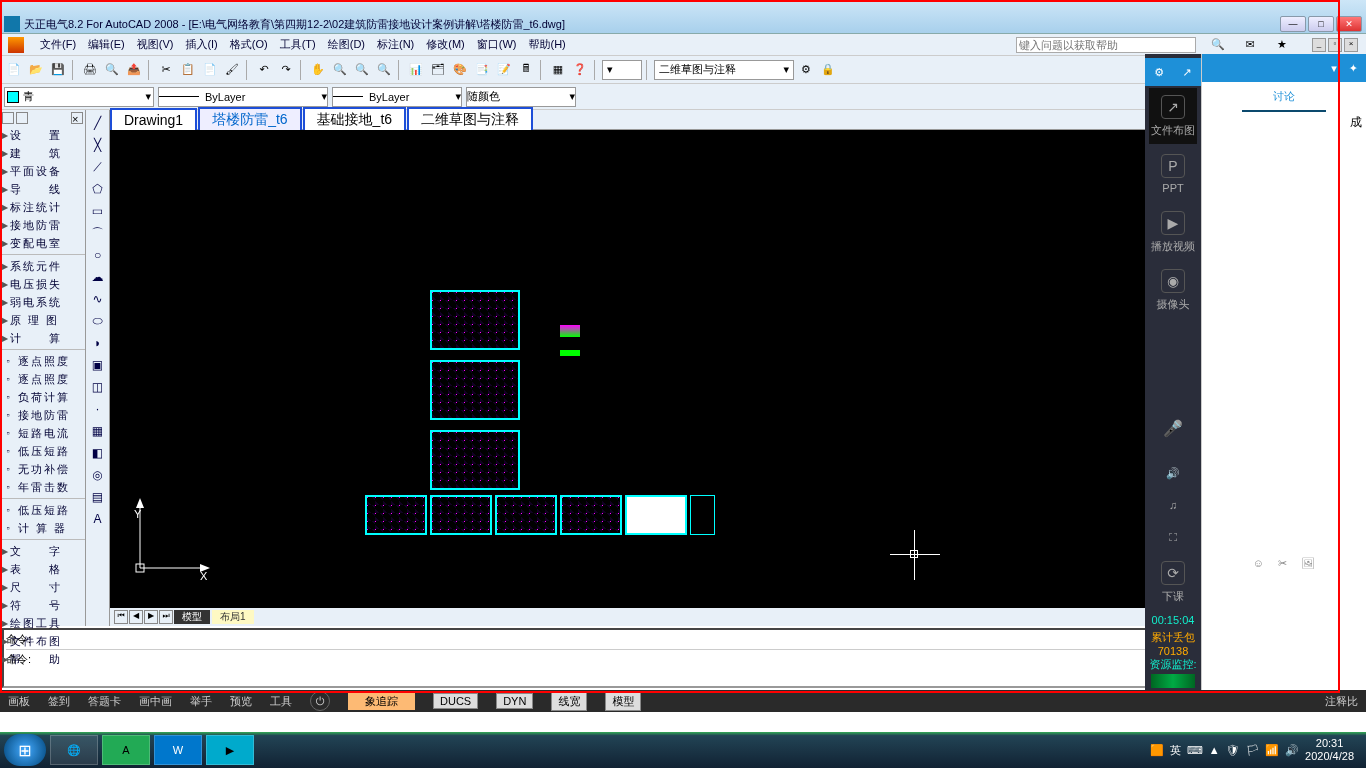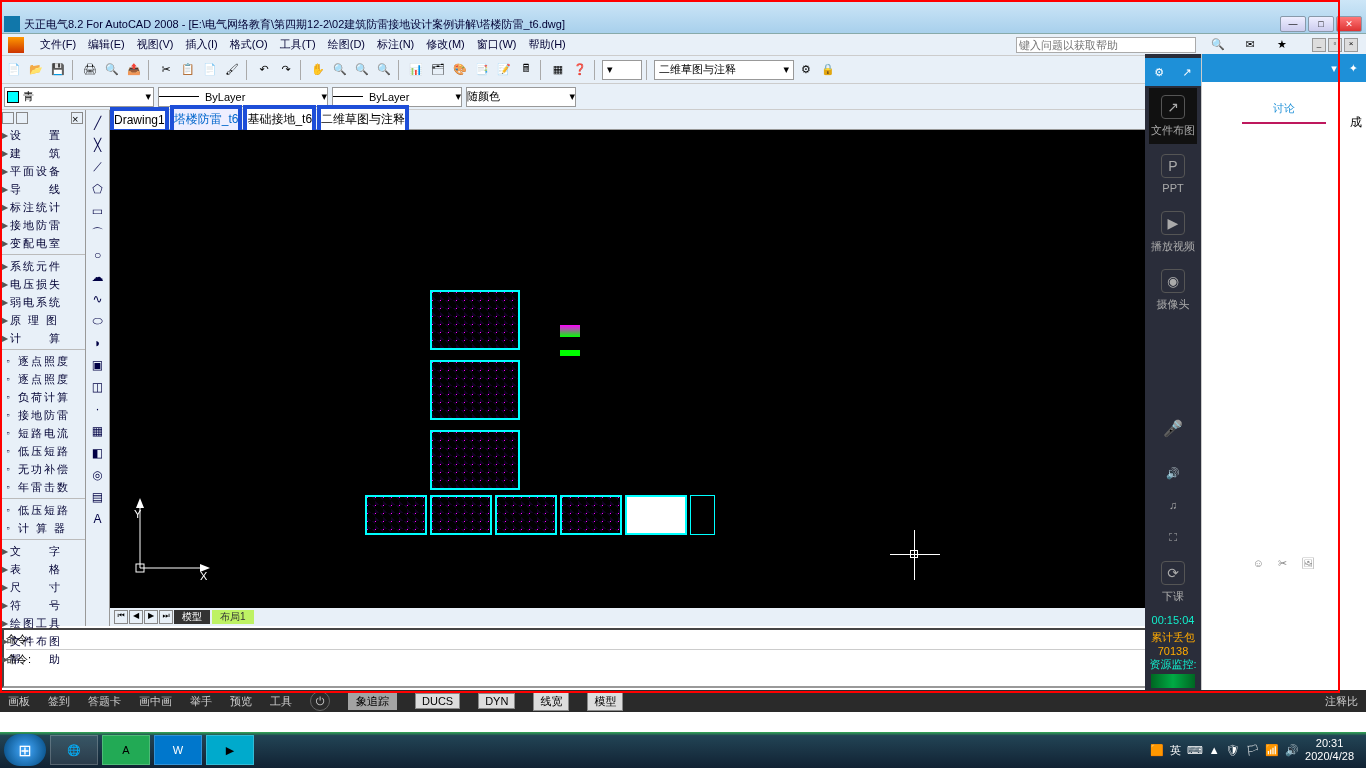--- a/index.html
+++ b/index.html
@@ -29,49 +29,49 @@
 .left-panel{width:86px;background:#e8f0f8;border-right:1px solid #999;display:flex;flex-direction:column}
 .lp-header{height:16px;display:flex;gap:2px;padding:2px}
 .lp-hbtn{width:12px;height:12px;border:1px solid #888}
 .lp-item{height:18px;display:flex;align-items:center;padding:0 2px;font-size:11px;letter-spacing:2px;color:#003}
 .lp-item .tri{width:8px;font-size:8px;color:#555}
 .lp-item .ico{width:14px;height:14px;margin-right:2px;display:flex;align-items:center;justify-content:center;font-size:9px}
 .drawtools{width:24px;background:#e8f0f8;border-right:1px solid #999;display:flex;flex-direction:column;padding-top:2px}
 .dt-btn{width:20px;height:20px;margin:1px auto;display:flex;align-items:center;justify-content:center;font-size:12px;color:#004}
 .canvas-area{flex:1;display:flex;flex-direction:column;background:#000}
 .model-tabs{height:20px;background:#e8f0f8;display:flex;align-items:center;border-bottom:1px solid #999}
-.mtab{padding:2px 0;background:#fff;border:4px solid #1d4ed8;margin-right:1px;font-size:12px}
+.mtab{padding:2px 12px;background:#fff;border:2px solid #1d4ed8;margin-right:1px;font-size:14px}
 .mtab.active{color:#06c;background:#eef}
 .canvas{flex:1;background:#000;position:relative}
 .dwg-box{position:absolute;border:2px solid #0ff}
 .dwg-content{width:100%;height:100%;background:linear-gradient(45deg,#102 25%,transparent 25%,transparent 75%,#102 75%),linear-gradient(135deg,#f0f 10%,transparent 10%);background-size:8px 8px}
 .ucs{position:absolute;left:20px;bottom:30px;color:#fff;font-size:11px}
 .ucs-y{position:absolute;left:4px;top:-70px}
 .ucs-x{position:absolute;left:70px;top:-8px}
 .crosshair{position:absolute;left:780px;top:400px;width:50px;height:50px}
 .crosshair::before{content:"";position:absolute;left:0;top:24px;width:50px;height:1px;background:#fff}
 .crosshair::after{content:"";position:absolute;left:24px;top:0;width:1px;height:50px;background:#fff}
 .crosshair .box{position:absolute;left:20px;top:20px;width:8px;height:8px;border:1px solid #fff}
 .layout-tabs{height:18px;background:#e8f0f8;display:flex;align-items:center;padding:0 4px}
 .lt-btn{width:14px;height:14px;border:1px solid #888;margin-right:1px;font-size:8px;text-align:center}
 .ltab{padding:0 8px;background:#333;color:#fff;font-size:10px;margin-right:2px}
-.ltab.inactive{background:#bef264;color:#333}
+.ltab.inactive{background:#fef9c3;color:#333}
 .cmdline{height:60px;background:#fff;border:2px inset #999;margin:2px;font-family:monospace;font-size:12px;padding:2px}
 .status-black{height:22px;background:#2a2a2a;color:#ccc;display:flex;align-items:center;padding:0 8px;gap:18px;font-size:11px}
 .status-black .pwr{width:20px;height:20px;border:1px solid #666;border-radius:10px;display:flex;align-items:center;justify-content:center}
 .status-black .btn{padding:1px 6px;background:#ddd;color:#000;border:1px solid #888}
 .right-panel{position:absolute;right:165px;top:54px;width:56px;height:636px;background:#2a2d3a;color:#aaa;display:flex;flex-direction:column;align-items:center;padding-top:4px}
 .rp-top{height:28px;width:100%;background:#1e90d8;display:flex;align-items:center;justify-content:space-around;color:#fff}
 .rp-item{width:48px;height:56px;display:flex;flex-direction:column;align-items:center;justify-content:center;font-size:10px;gap:4px;margin-top:2px}
 .rp-item .ric{width:24px;height:24px;border:1px solid #555;border-radius:4px;display:flex;align-items:center;justify-content:center;font-size:14px}
 .rp-timer{margin-top:auto;font-size:11px;color:#1ec;text-align:right;padding:4px 0}
 .rp-stats{font-size:9px;color:#fa0;text-align:center}
 .right-chat{position:absolute;right:0;top:54px;width:165px;height:636px;background:#fff;border-left:1px solid #ccc}
 .chat-top{height:28px;background:#1e90d8;display:flex;align-items:center;justify-content:flex-end;padding:0 8px;gap:12px;color:#fff}
-.chat-tab{height:30px;display:flex;align-items:center;justify-content:center;color:#1e90d8;border-bottom:2px solid #be185d;margin:12px 40px}
+.chat-tab{height:30px;display:flex;align-items:center;justify-content:center;color:#1e90d8;border-bottom:2px solid #0c4a6e;margin:0 40px}
 .chat-icons{position:absolute;bottom:120px;left:0;width:100%;display:flex;justify-content:center;gap:14px;color:#888;font-size:15px}
 .taskbar{position:absolute;bottom:0;left:0;width:100%;height:36px;background:linear-gradient(#3a5,#245 10%,#123);display:flex;align-items:center;padding:0 4px}
 .start{width:42px;height:32px;background:radial-gradient(circle,#4af,#047);border-radius:16px;display:flex;align-items:center;justify-content:center;color:#fff;font-size:16px}
 .task-btn{width:48px;height:30px;margin-left:4px;background:rgba(255,255,255,0.1);border:1px solid rgba(255,255,255,0.2);display:flex;align-items:center;justify-content:center}
 .task-btn.active{background:rgba(255,255,255,0.25)}
 .tray{margin-left:auto;display:flex;align-items:center;gap:6px;color:#fff;font-size:10px;padding-right:8px}
 .tray-time{text-align:center;line-height:1.2}
 svg{display:block}
 </style>
 </head>
@@ -405,21 +405,21 @@
 
 <div class="status-black">
   <span>画板</span>
   <span>签到</span>
   <span>答题卡</span>
   <span>画中画</span>
   <span>举手</span>
   <span>预览</span>
   <span>工具</span>
   <div class="pwr">⏻</div>
-  <span style="color:#000;background:#a3a3a3;padding:1px 8px">象追踪</span>
+  <span style="color:#000;background:#fdba74;padding:1px 17px">象追踪</span>
   <span class="btn">DUCS</span>
   <span class="btn">DYN</span>
   <span class="btn">线宽</span>
   <span class="btn">模型</span>
   <span style="margin-left:auto">注释比</span>
 </div>
 
 <div class="right-panel">
   <div class="rp-top">
     <span>⚙</span>

